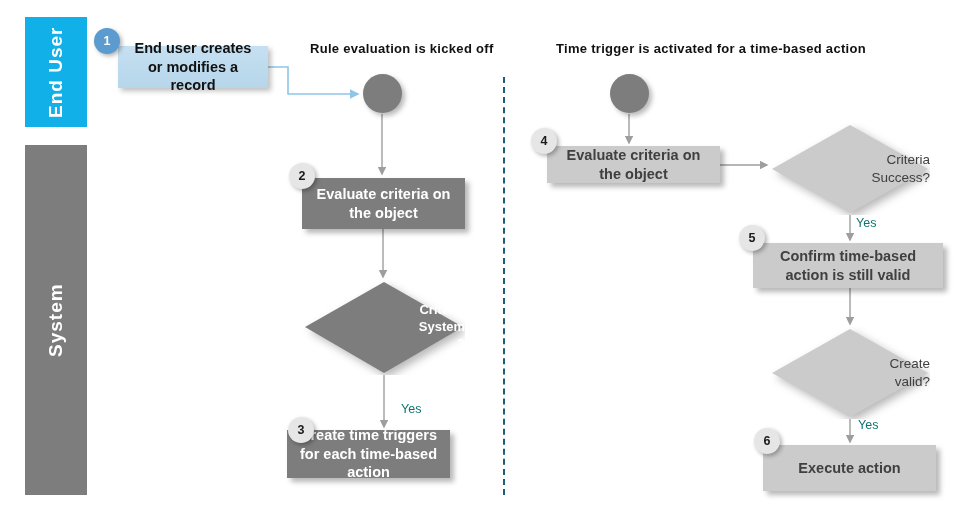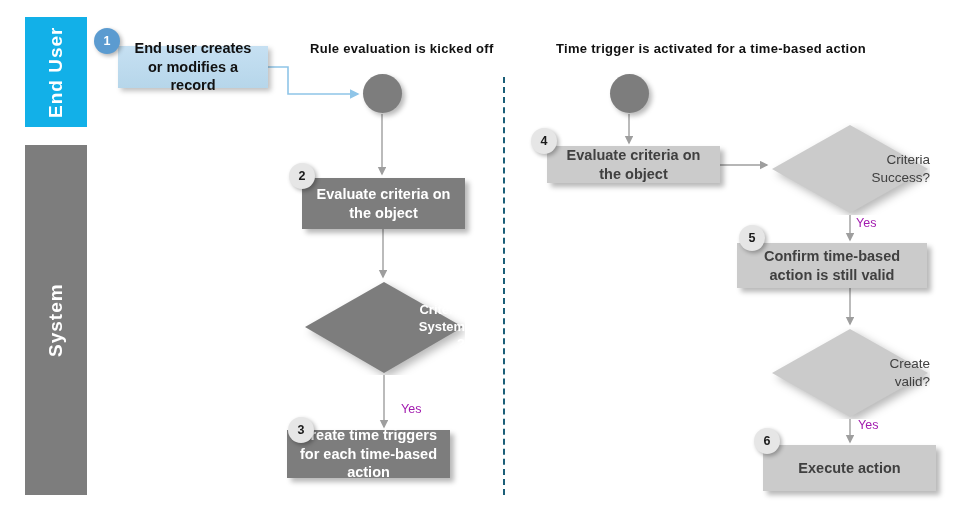--- a/index.html
+++ b/index.html
@@ -77,21 +77,21 @@
     background:linear-gradient(to bottom,#c6e0f2,#b6d6ea);
     color:#111111;
     font-size:14.5px;
     box-shadow:3px 3px 5px rgba(0,0,0,0.25);
   }
 
   .box1{left:118px;top:46px;width:150px;height:42px;}
   .box2{left:302px;top:178px;width:163px;height:51px;}
   .box3{left:287px;top:430px;width:163px;height:48px;}
   .box4{left:547px;top:146px;width:173px;height:37px;}
-  .box5{left:737px;top:243px;width:190px;height:45px;}
+  .box5{left:753px;top:243px;width:190px;height:45px;}
   .box6{left:763px;top:445px;width:173px;height:46px;}
 
   
   .circle{
     position:absolute;
     border-radius:50%;
     background:#7d7d7d;
     box-shadow:3px 3px 5px rgba(0,0,0,0.28);
   }
   .circle-left{left:363px;top:74px;width:39px;height:39px;}
@@ -129,21 +129,21 @@
   .badge2{left:289px;top:163px;}
   .badge3{left:288px;top:417px;}
   .badge4{left:531px;top:128px;}
   .badge5{left:739px;top:225px;}
   .badge6{left:754px;top:428px;}
 
   
   .edge-label{
     position:absolute;
     font-size:12.5px;
-    color:#a21caf;
+    color:#0f766e;
     white-space:nowrap;
   }
   .yes-left{left:401px;top:402px;}
   .yes-r1{left:856px;top:216px;}
   .yes-r2{left:858px;top:418px;}
 </style>
 </head>
 <body>
 
 <div id="canvas">

